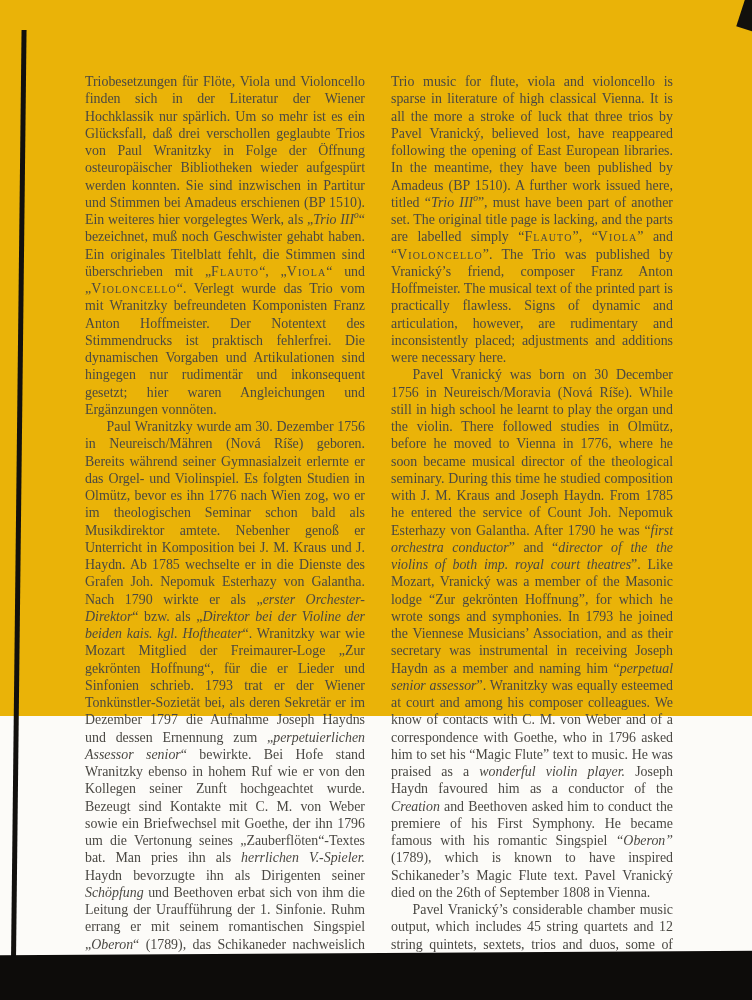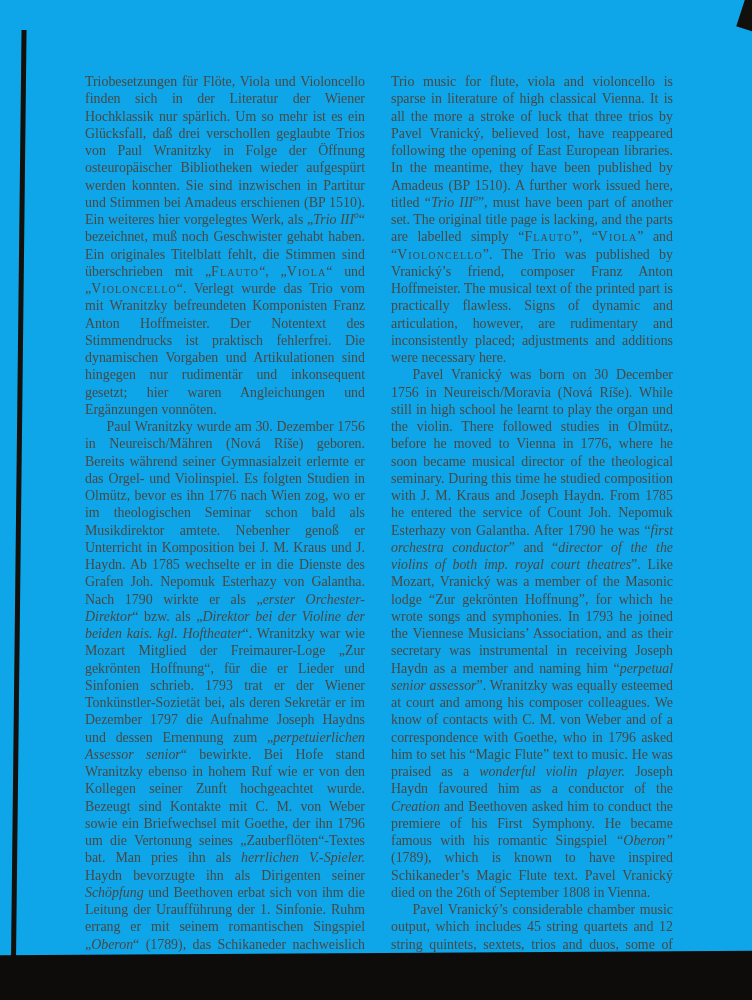--- a/index.html
+++ b/index.html
@@ -7,22 +7,22 @@
     padding: 0;
     width: 752px;
     height: 1000px;
     overflow: hidden;
     background: #fcfbf8;
   }
   .page {
     position: absolute;
     left: 0; top: 0;
     width: 752px;
-    height: 1000px;
-    background: #0ea5e9;
+    height: 716px;
+    background: #eab308;
   }
   .col {
     position: absolute;
     top: 73px;
     font-family: "Liberation Serif", serif;
     font-size: 13.9px;
     line-height: 17.25px;
     color: #4a4843;
     text-align: justify;
     text-justify: inter-word;

